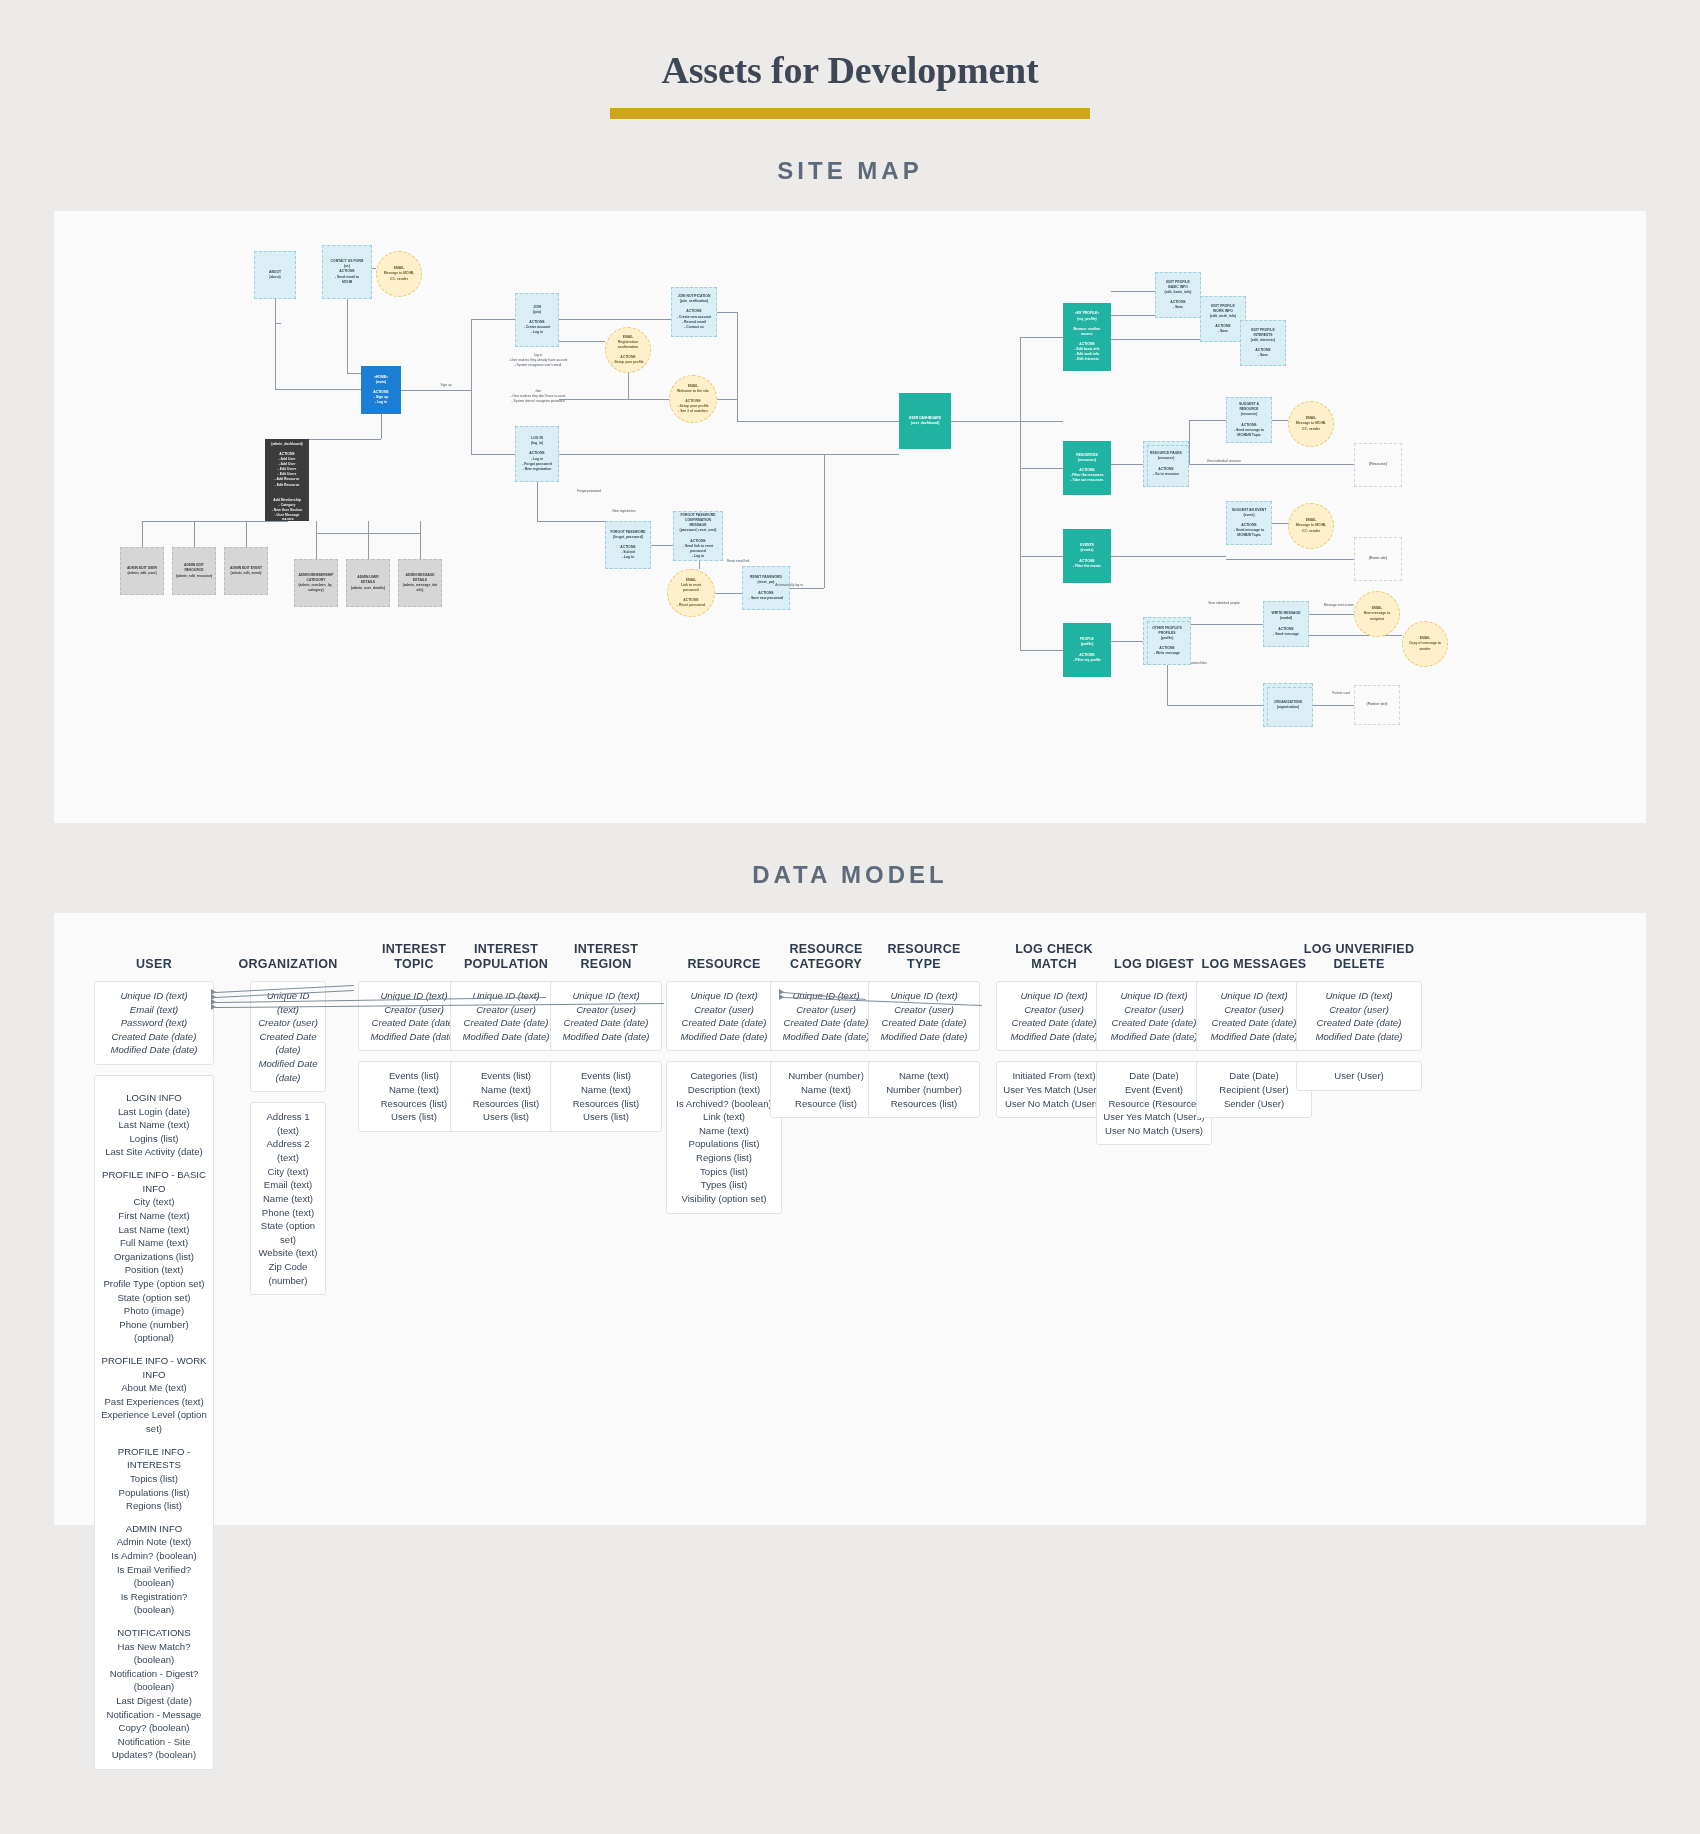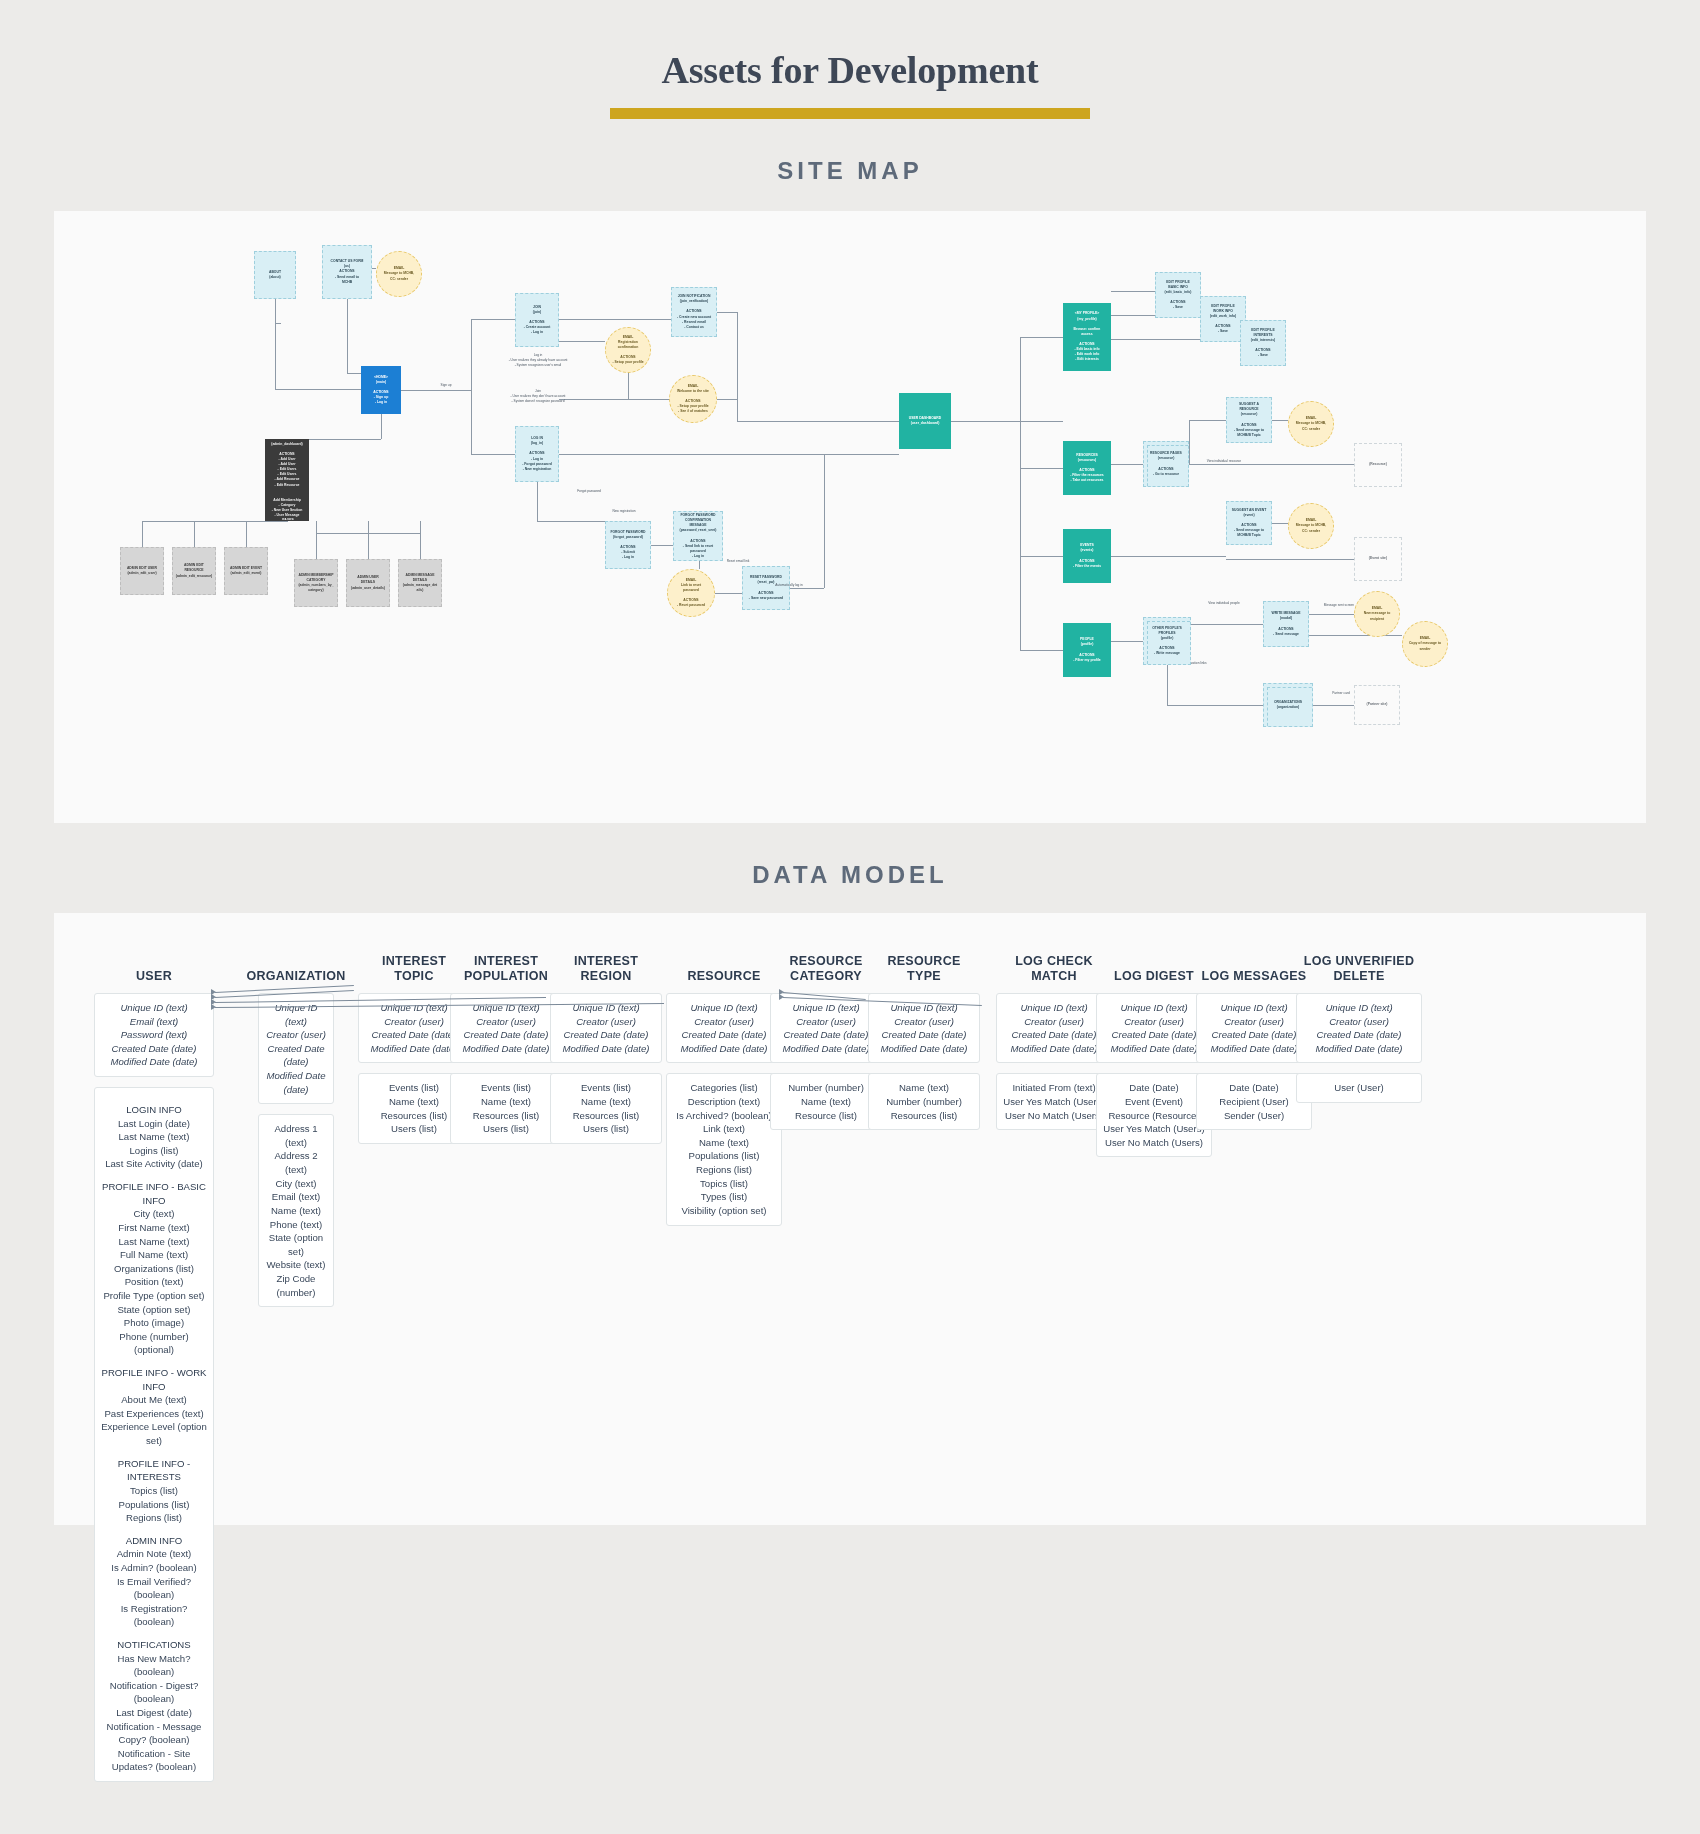--- a/index.html
+++ b/index.html
@@ -108,21 +108,20 @@
     font-weight: bold;
     color: #2d3b4e;
     letter-spacing: 0.3px;
     line-height: 1.25;
     white-space: pre-line;
     margin-bottom: 8px;
     min-height: 34px;
     display: flex;
     align-items: flex-end;
     justify-content: center;
-    margin-top: 12px;
   }
   .dm-box {
     border: 1px solid #dfe4e6;
     background: #ffffff;
     border-radius: 3px;
     padding: 7px 6px;
     text-align: center;
     margin-bottom: 10px;
   }
   .dm-box.meta .dm-field { font-style: italic; }
@@ -488,21 +487,21 @@
           <div class="dm-field">Is Email Verified? (boolean)</div>
           <div class="dm-field">Is Registration? (boolean)</div>
           <div class="dm-field group">NOTIFICATIONS</div>
           <div class="dm-field">Has New Match? (boolean)</div>
           <div class="dm-field">Notification - Digest? (boolean)</div>
           <div class="dm-field">Last Digest (date)</div>
           <div class="dm-field">Notification - Message Copy? (boolean)</div>
           <div class="dm-field">Notification - Site Updates? (boolean)</div>
         </div>
       </div>
-      <div class="dm-col" style="left: 176px; width: 104px; padding-left: 28px;">
+      <div class="dm-col" style="left: 168px; width: 104px; padding-left: 28px;">
         <div class="dm-head">ORGANIZATION</div>
         <div class="dm-box meta">
           <div class="dm-field">Unique ID (text)</div>
           <div class="dm-field">Creator (user)</div>
           <div class="dm-field">Created Date (date)</div>
           <div class="dm-field">Modified Date (date)</div>
         </div>
         <div class="dm-box">
           <div class="dm-field">Address 1 (text)</div>
           <div class="dm-field">Address 2 (text)</div>

